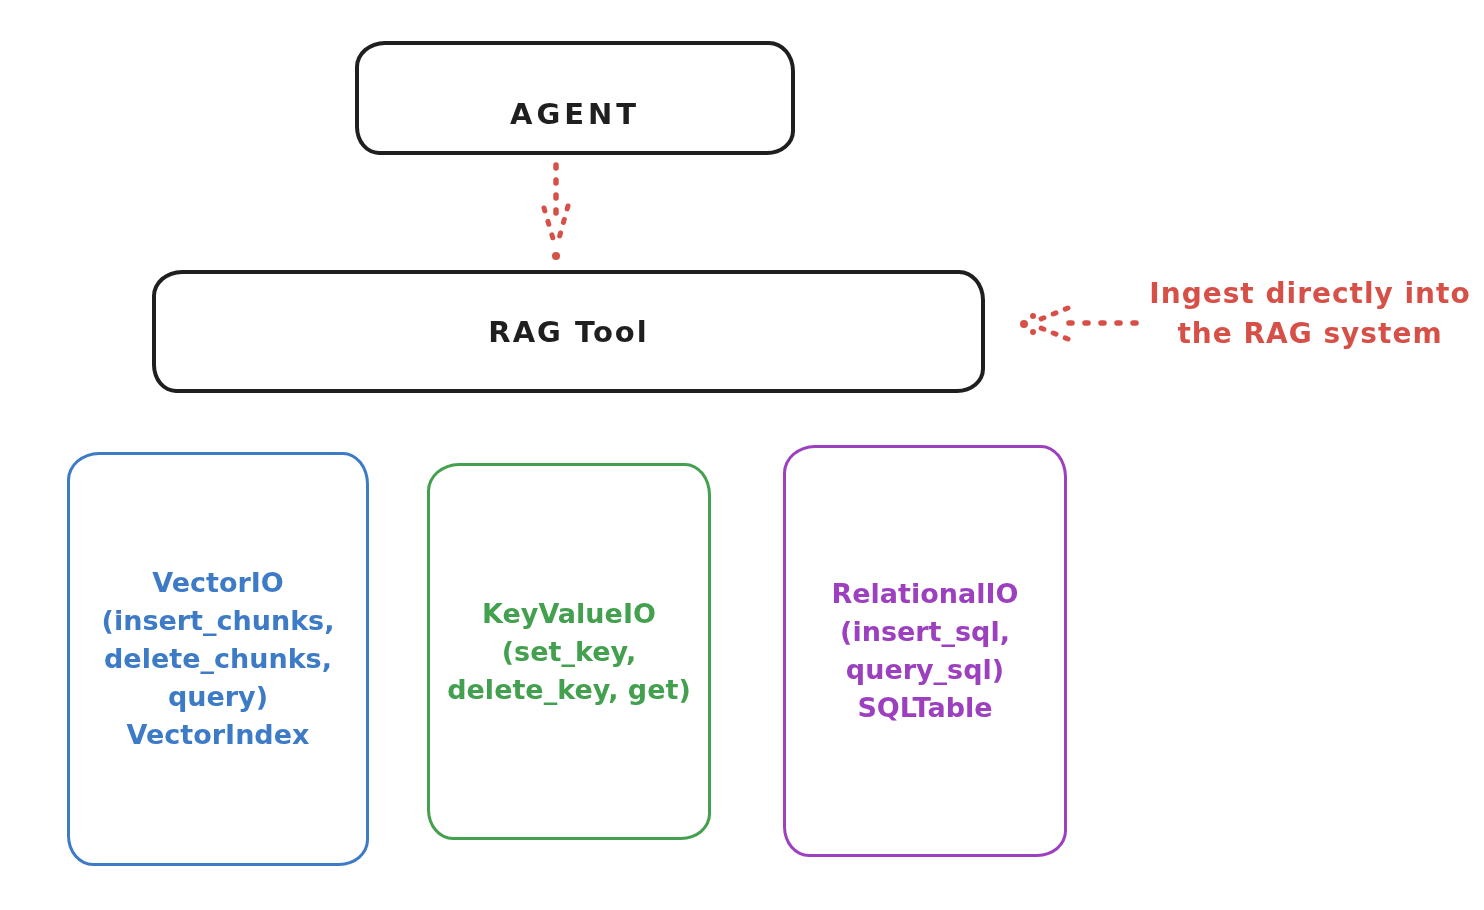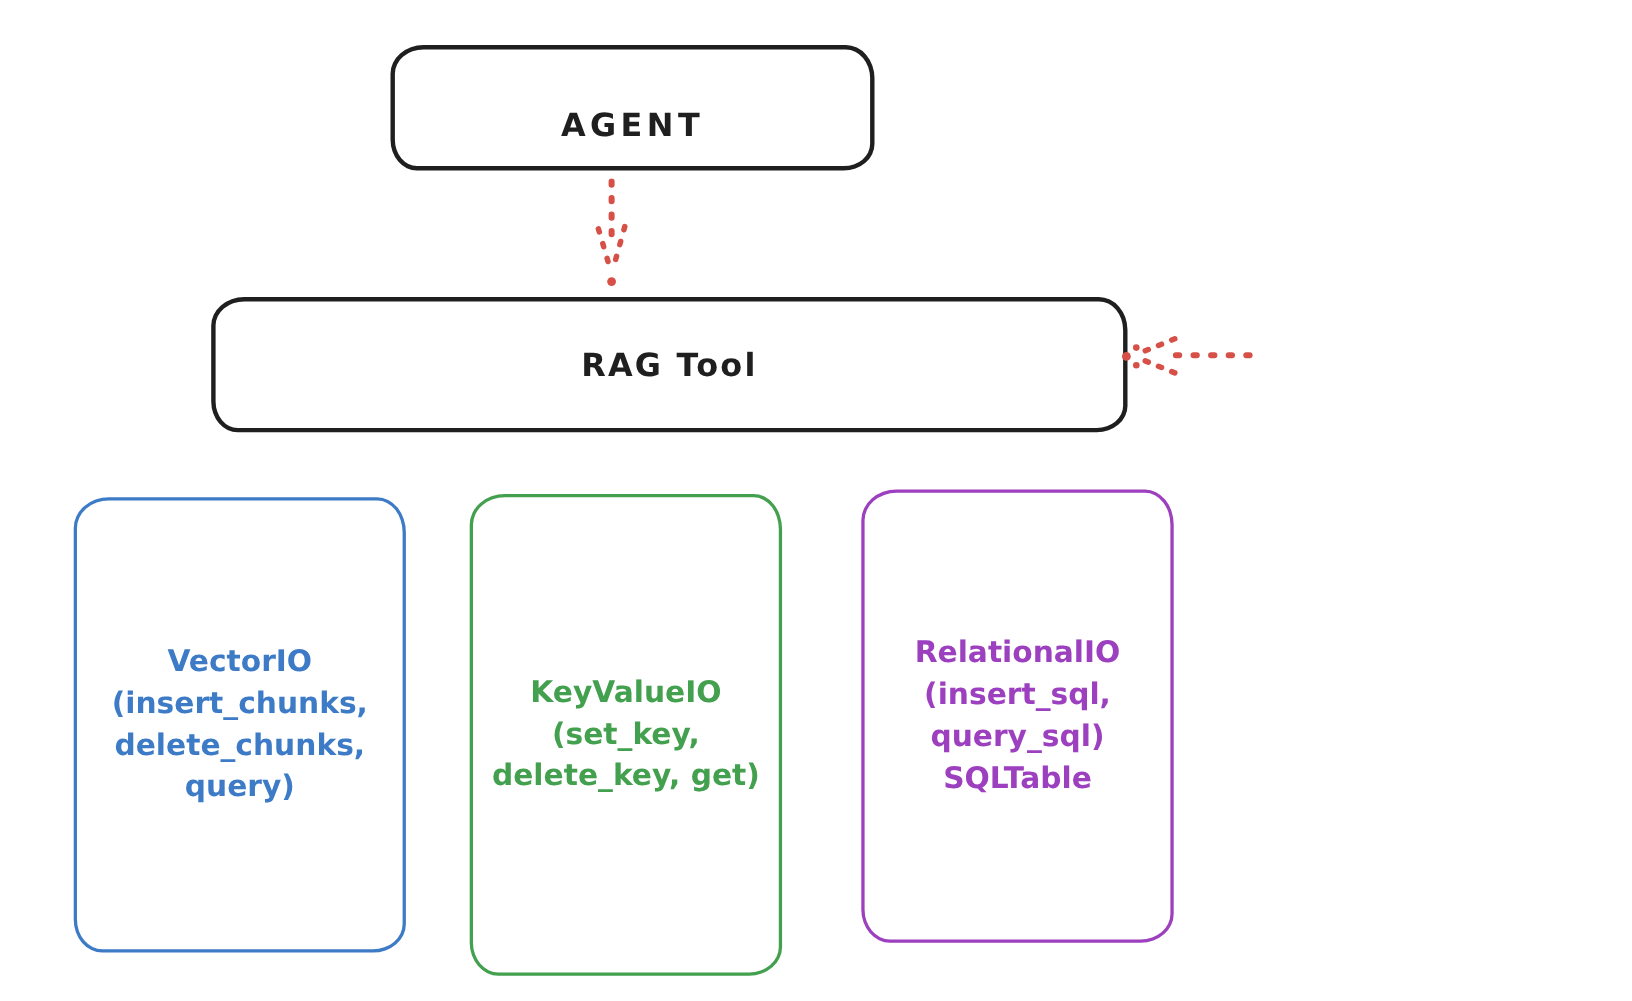--- a/index.html
+++ b/index.html
@@ -29,21 +29,21 @@
     align-items: center;
     justify-content: center;
     background: var(--background);
   }
   .sketch-black {
     border: 4px solid var(--ink);
     border-radius: 30px 26px 28px 24px / 26px 30px 24px 28px;
     color: var(--ink);
   }
   .agent-box  { left: 355px; top: 41px;  width: 440px; height: 114px; }
-  .rag-box    { left: 152px; top: 270px; width: 833px; height: 123px; margin-left: 40px; }
+  .rag-box    { left: 152px; top: 270px; width: 833px; height: 123px; }
 
   .node-label {
     font-size: 29px;
     font-weight: bold;
     letter-spacing: 2px;
     white-space: nowrap;
   }
   .agent-box .node-label { letter-spacing: 4px; margin-top: 31px; }
 
   
@@ -57,21 +57,21 @@
     background: var(--background);
     border-width: 3.5px;
     border-style: solid;
     border-radius: 32px 26px 30px 26px / 28px 32px 26px 30px;
     font-size: 27px;
     font-weight: bold;
     line-height: 38px;
   }
   .io-title, .io-index { white-space: pre-line; }
   .box-blue   { left: 67px;  top: 452px; width: 302px; height: 414px; border-color: var(--blue);   color: var(--blue); }
-  .box-green  { left: 427px; top: 449px; width: 284px; height: 438px; border-color: var(--green);  color: var(--green); }
+  .box-green  { left: 427px; top: 463px; width: 284px; height: 377px; border-color: var(--green);  color: var(--green); }
   .box-purple { left: 783px; top: 445px; width: 284px; height: 412px; border-color: var(--purple); color: var(--purple); }
 
   
   .arrow { position: absolute; color: var(--red); }
   .arrow-vert  { left: 538px; top: 162px; }
   .arrow-horiz { left: 1010px; top: 302px; }
 
   
   .annotation {
     position: absolute;
@@ -109,26 +109,29 @@
 
   <svg class="arrow arrow-horiz" width="132" height="44" viewBox="0 0 132 44">
     <path d="M126 21 H54" fill="none" stroke="currentColor" stroke-width="5.5" stroke-linecap="round" stroke-dasharray="3 13"></path>
     <path d="M58 6 L26 19" fill="none" stroke="currentColor" stroke-width="5" stroke-linecap="round" stroke-dasharray="3 10"></path>
     <path d="M58 37 L26 24" fill="none" stroke="currentColor" stroke-width="5" stroke-linecap="round" stroke-dasharray="3 10"></path>
     <circle cx="14" cy="22" r="4" fill="currentColor"></circle>
     <circle cx="23" cy="14" r="3" fill="currentColor"></circle>
     <circle cx="23" cy="30" r="3" fill="currentColor"></circle>
   </svg>
 
+  <div class="annotation">Ingest directly into
+the RAG system</div>
 
   <div class="io-box box-blue">
     <div class="io-title">VectorIO
 (insert_chunks,
 delete_chunks,
 query)</div>
+    <div class="io-index">VectorIndex</div>
   </div>
 
   <div class="io-box box-green">
     <div class="io-title">KeyValueIO
 (set_key,
 delete_key, get)</div>
   </div>
 
   <div class="io-box box-purple">
     <div class="io-title">RelationalIO

